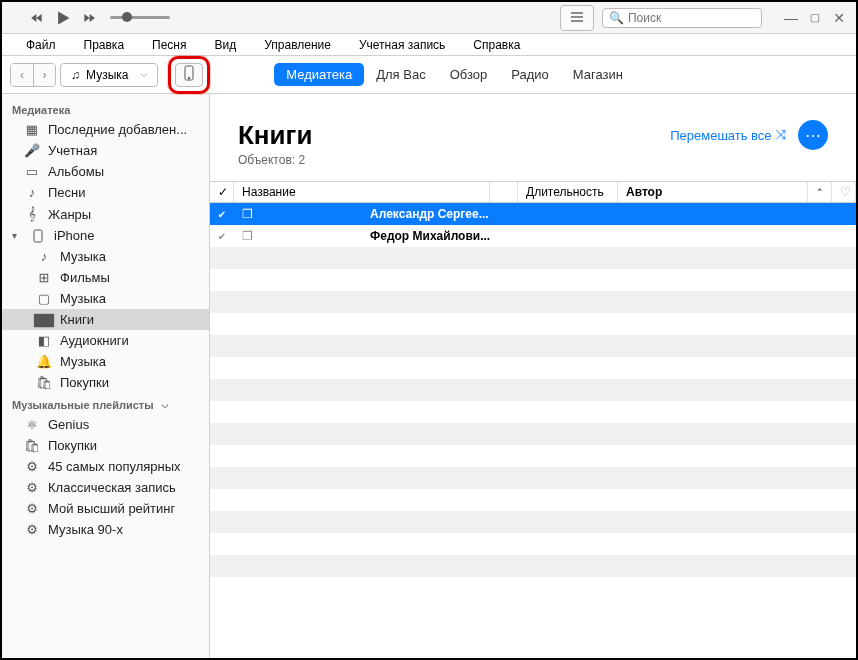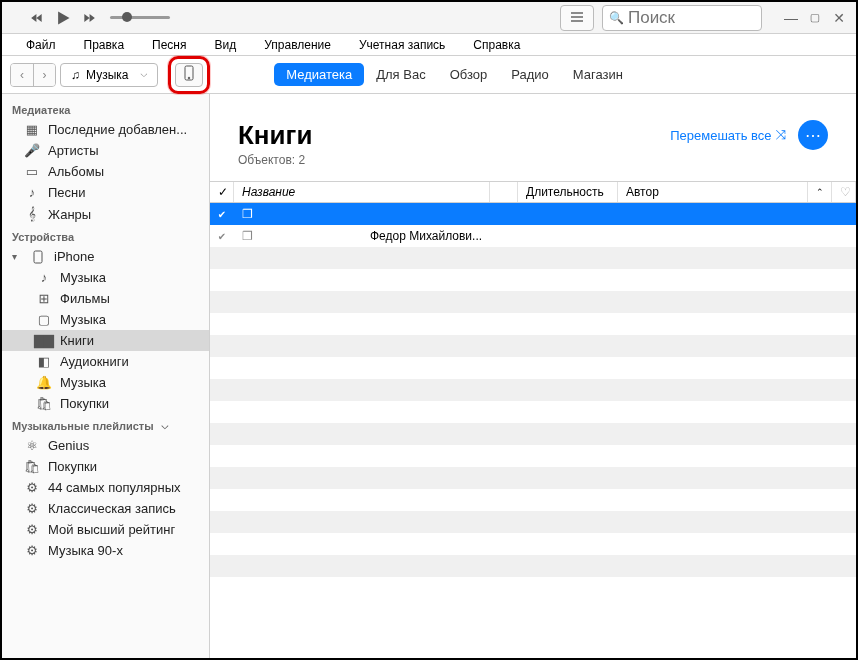--- a/index.html
+++ b/index.html
@@ -8,21 +8,21 @@
   .titlebar { height: 32px; display: flex; align-items: center; padding: 0 8px; background: #f5f5f5; border-bottom: 1px solid #d0d0d0; position: relative; }
   .titlebar .playback { display: flex; align-items: center; gap: 4px; margin-left: 16px; }
   .titlebar .play-btn { width: 22px; height: 22px; display: flex; align-items: center; justify-content: center; color: #5a5a5a; }
   .titlebar .volume { display: flex; align-items: center; margin-left: 10px; }
   .volume-track { width: 60px; height: 3px; background: #999; border-radius: 2px; position: relative; }
   .volume-knob { width: 10px; height: 10px; border-radius: 50%; background: #5a5a5a; position: absolute; top: -4px; left: 12px; }
   .apple-logo { position: absolute; left: 50%; transform: translateX(-50%); font-size: 22px; color: #888; }
   .titlebar .right-controls { margin-left: auto; display: flex; align-items: center; gap: 8px; }
   .list-toggle { border: 1px solid #bbb; border-radius: 4px; padding: 3px 8px; background: #fafafa; }
   .search-box { border: 1px solid #bbb; border-radius: 4px; padding: 2px 6px; display: flex; align-items: center; gap: 4px; width: 160px; background: #fff; }
-  .search-box input { border: none; outline: none; font-size: 17px; width: 100%; }
+  .search-box input { border: none; outline: none; font-size: 12px; width: 100%; }
   .win-controls { display: flex; gap: 6px; margin-left: 12px; }
   .win-btn { width: 18px; height: 18px; display: flex; align-items: center; justify-content: center; color: #666; font-size: 14px; }
   
   .menubar { height: 22px; display: flex; align-items: center; padding: 0 4px; background: #fff; border-bottom: 1px solid #d0d0d0; font-size: 12px; }
   .menubar .menu-item { padding: 2px 8px; margin-left: 12px; }
   
   .toolbar { height: 38px; display: flex; align-items: center; padding: 0 8px; background: #fff; border-bottom: 1px solid #d0d0d0; gap: 4px; position: relative; }
   .nav-seg { display: flex; border: 1px solid #bbb; border-radius: 4px; overflow: hidden; }
   .nav-seg button { width: 22px; height: 22px; border: none; background: #fafafa; color: #888; font-size: 12px; }
   .nav-seg button + button { border-left: 1px solid #bbb; }
@@ -46,24 +46,24 @@
   .content-header { padding: 26px 28px 14px; display: flex; align-items: flex-start; }
   .content-title h1 { font-size: 26px; font-weight: bold; }
   .content-title .subtitle { font-size: 12px; color: #666; margin-top: 2px; }
   .header-actions { margin-left: auto; display: flex; align-items: center; gap: 12px; justify-content: space-between; }
   .shuffle-link { color: #0a7cff; font-size: 13px; display: flex; align-items: center; gap: 4px; }
   .more-btn { width: 30px; height: 30px; border-radius: 50%; background: #0a7cff; color: #fff; display: flex; align-items: center; justify-content: center; font-size: 16px; }
   
   .table-head { display: flex; border-top: 1px solid #d0d0d0; border-bottom: 1px solid #d0d0d0; font-size: 12px; background: #fff; }
   .th { padding: 3px 8px; border-right: 1px solid #e0e0e0; display: flex; align-items: center; gap: 4px; }
   .col-check { width: 24px; text-align: center; }
-  .col-name { flex: 1; font-style: italic; }
+  .col-name { flex: 1; }
   .col-icon { width: 28px; }
   .col-dur { width: 100px; text-align: center; }
-  .col-author { width: 190px; font-weight: normal; }
+  .col-author { width: 190px; font-weight: bold; }
   .col-sort { width: 24px; text-align: center; }
   .col-heart { width: 24px; text-align: center; }
   
   .table-body { flex: 1; overflow: hidden; }
   .row { display: flex; font-size: 12px; height: 22px; align-items: center; }
   .row:nth-child(odd) { background: #f0f0f0; }
   .row:nth-child(even) { background: #fff; }
   .row.selected { background: #0a7cff; color: #fff; }
   .row.selected .cell { color: #fff; }
   .cell { padding: 0 8px; overflow: hidden; white-space: nowrap; text-overflow: ellipsis; }
@@ -158,36 +158,35 @@
 
 <div class="main">
   <div class="sidebar">
     <div class="side-header">Медиатека</div>
     <div class="side-item">
         <span class="icon">▦</span>
         <span>Последние добавлен...</span>
       </div>
     <div class="side-item">
         <span class="icon">🎤</span>
-        <span>Артисты</span>
+        <span>Учетная</span>
       </div>
     <div class="side-item">
         <span class="icon">▭</span>
         <span>Альбомы</span>
       </div>
     <div class="side-item">
         <span class="icon">♪</span>
         <span>Песни</span>
       </div>
     <div class="side-item">
         <span class="icon">𝄞</span>
         <span>Жанры</span>
       </div>
 
-    <div class="side-header">Устройства</div>
     <div class="side-item" style="padding-left:10px">
       <span class="disclosure">▾</span>
       <span class="icon">
           <svg width="10" height="14" viewBox="0 0 10 14" fill="none" stroke="#555" stroke-width="1">
             <rect x="1" y="1" width="8" height="12" rx="1.5"></rect>
           </svg>
         </span>
       <span>iPhone</span>
     </div>
     <div class="side-item indent">
@@ -226,21 +225,21 @@
     <div class="side-item">
         <span class="icon">⚛</span>
         <span>Genius</span>
       </div>
     <div class="side-item">
         <span class="icon">🛍</span>
         <span>Покупки</span>
       </div>
     <div class="side-item">
         <span class="icon">⚙</span>
-        <span>44 самых популярных</span>
+        <span>45 самых популярных</span>
       </div>
     <div class="side-item">
         <span class="icon">⚙</span>
         <span>Классическая запись</span>
       </div>
     <div class="side-item">
         <span class="icon">⚙</span>
         <span>Мой высший рейтинг</span>
       </div>
     <div class="side-item">
@@ -282,20 +281,21 @@
         </div>
     </div>
 
     <div class="table-body">
       <div class="row selected">
         <div class="cell col-check">
             <span class="check-glyph">✔</span>
           </div>
         <div class="cell col-icon"><span>❐</span></div>
         <div class="cell col-dur"></div>
+        <div class="cell col-author">Александр Сергее...</div>
         <div class="cell col-sort"></div>
         <div class="cell col-heart"></div>
       </div>
       <div class="row">
         <div class="cell col-check">
             <span class="check-glyph" style="color:#888">✔</span>
           </div>
         <div class="cell col-icon"><span style="color:#888">❐</span></div>
         <div class="cell col-dur"></div>
         <div class="cell col-author">Федор Михайлови...</div>

